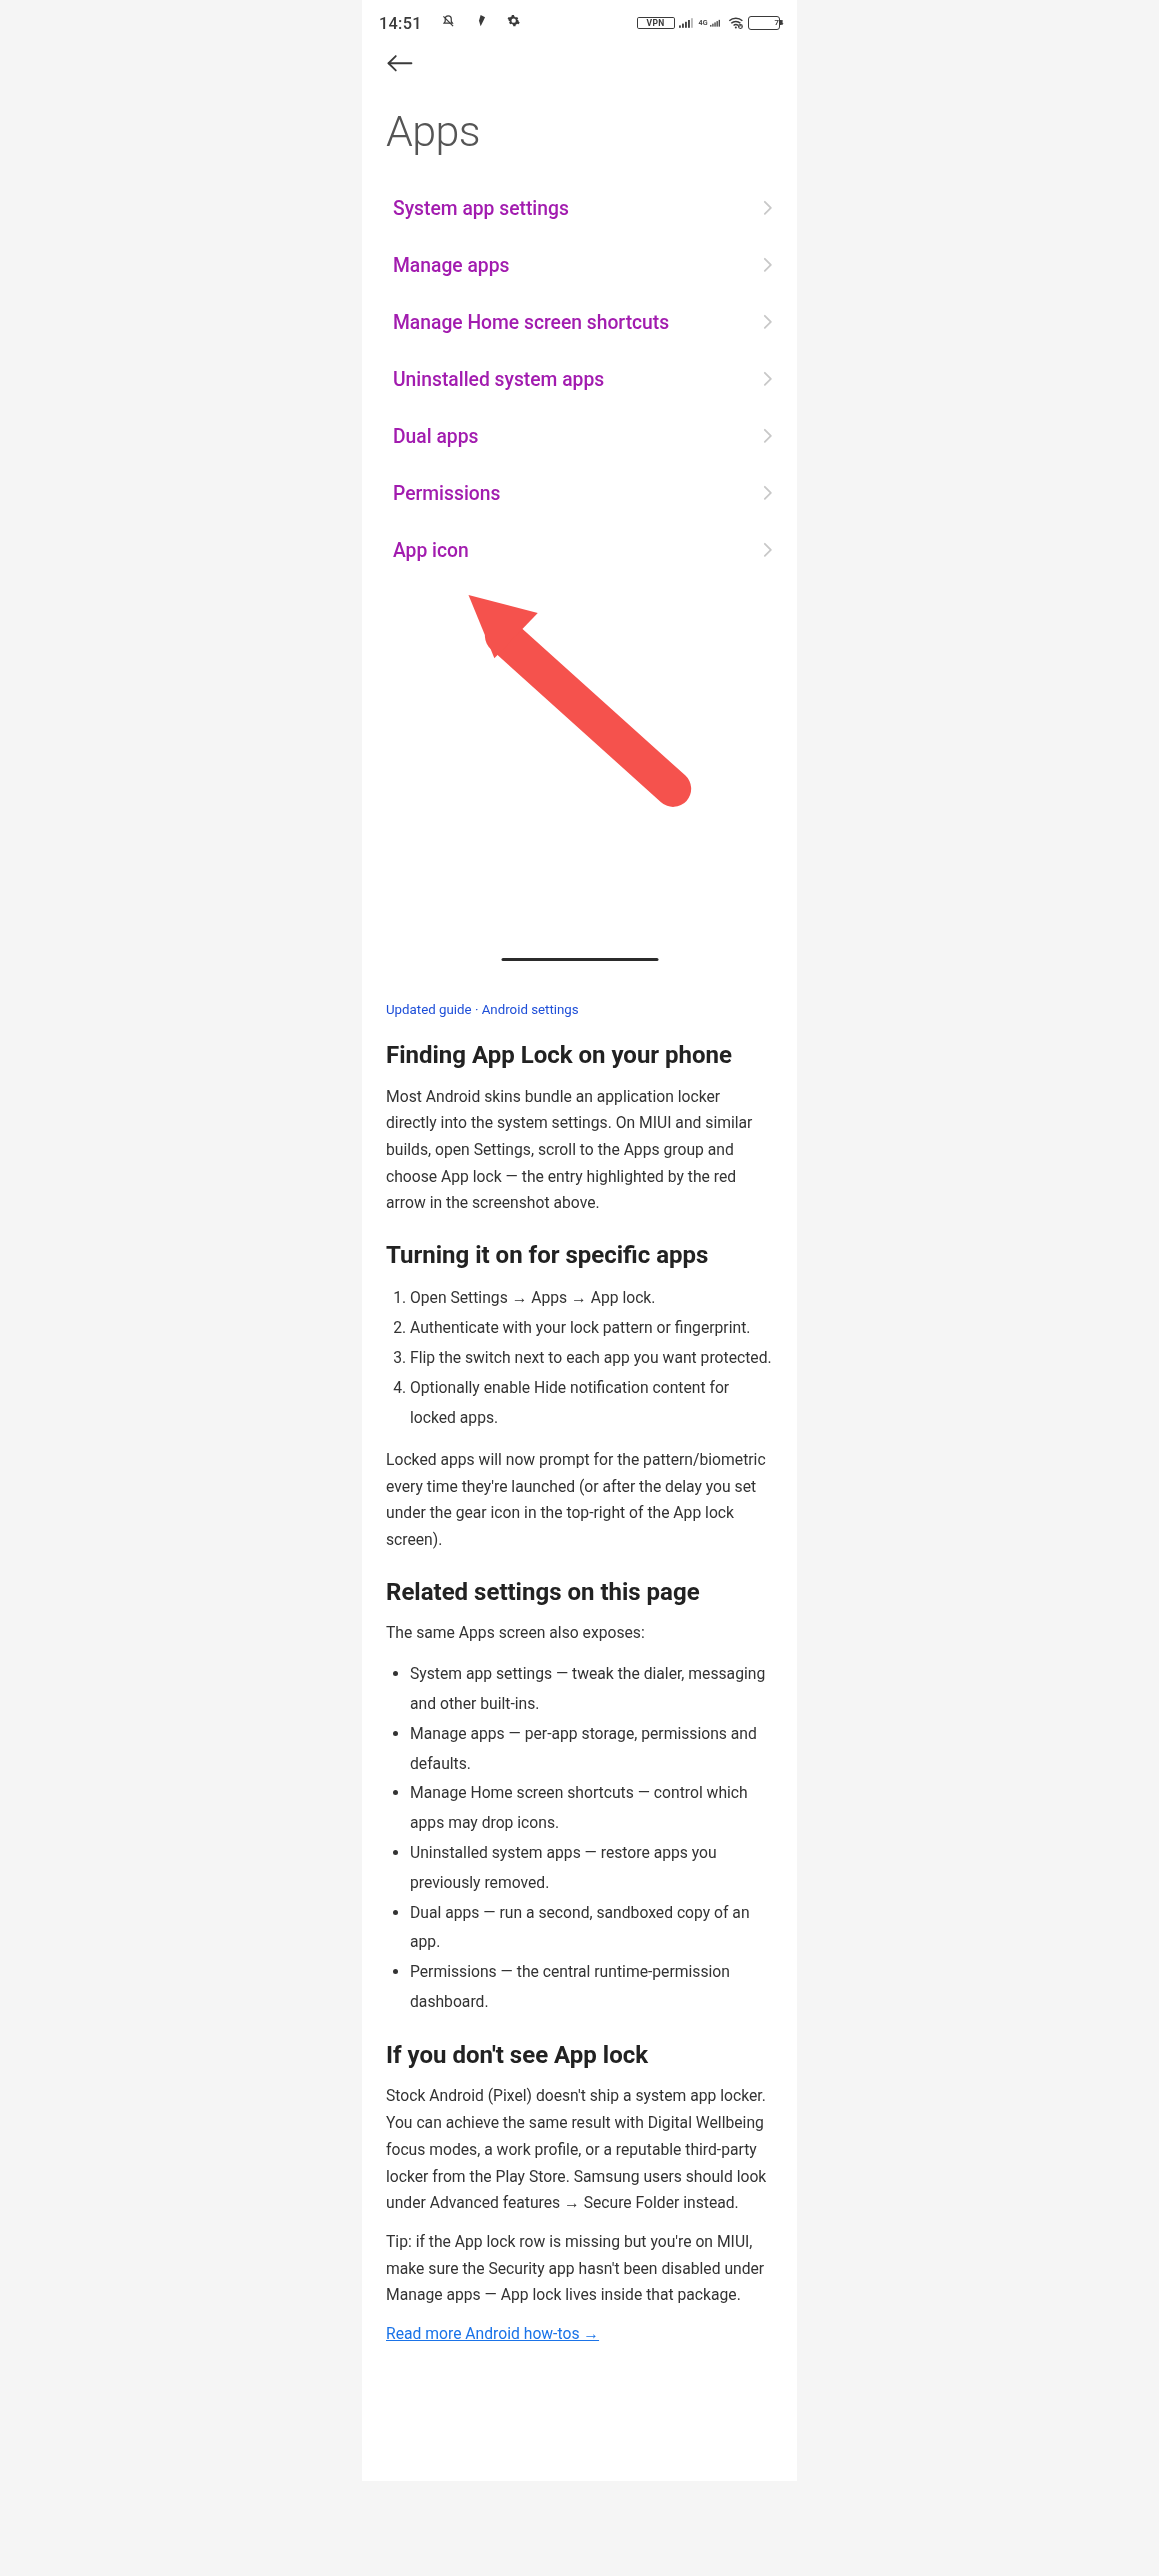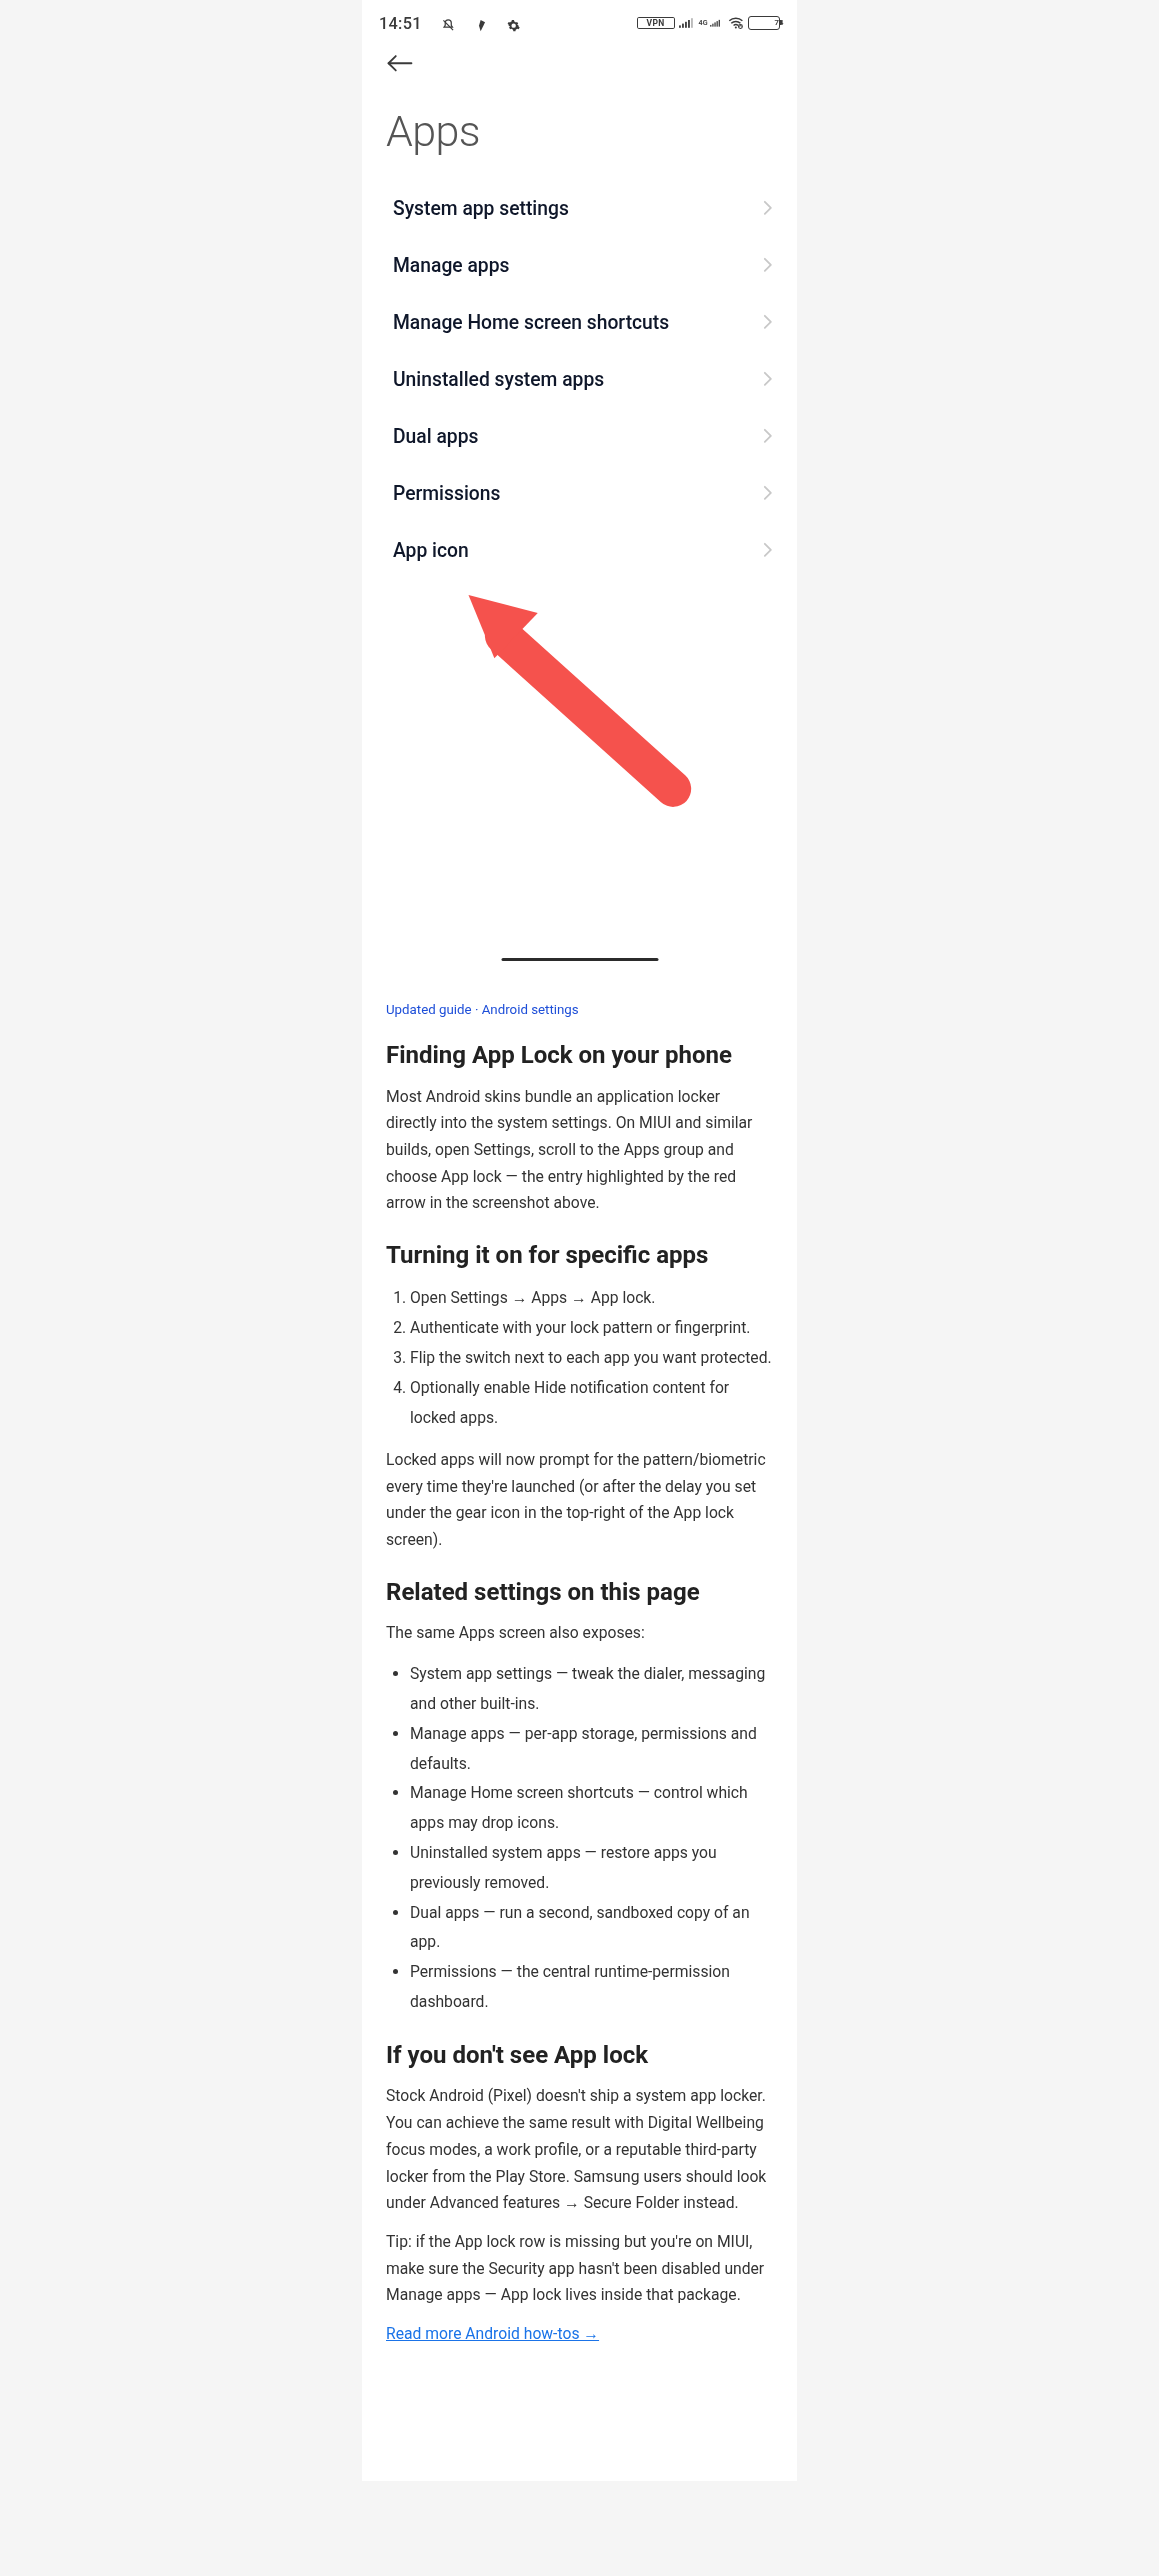--- a/index.html
+++ b/index.html
@@ -15,21 +15,21 @@
   }
   
   .status-bar {
     display: flex;
     justify-content: space-between;
     align-items: center;
     padding: 11px 17px 0 17px;
     height: 35px;
     color: #3a3a3a;
   }
-  .status-left { display: flex; align-items: flex-end; gap: 19px; }
+  .status-left { display: flex; align-items: flex-start; gap: 19px; }
   .status-time { font-size: 16.3px; font-weight: 500; letter-spacing: 0.3px; }
   .status-right { display: flex; align-items: center; gap: 4.8px; }
   .ico { display: inline-flex; align-items: center; justify-content: center; }
   .vpn-badge {
     border: 1.2px solid #3a3a3a;
     font-size: 8.5px;
     font-weight: 700;
     padding: 0px 9px;
     border-radius: 1.8px;
     letter-spacing: 0.3px;
@@ -73,21 +73,21 @@
   .list-item {
     display: flex;
     align-items: center;
     justify-content: space-between;
     padding: 17px 24px 17px 31px;
     cursor: pointer;
   }
   .list-label {
     font-size: 19.3px;
     font-weight: 500;
-    color: #0f172a;
+    color: #a21caf;
   }
   .chevron { color: #c8c8c8; }
   
   .annotation-arrow {
     position: absolute;
     pointer-events: none;
   }
   
   .home-indicator {
     position: absolute;

